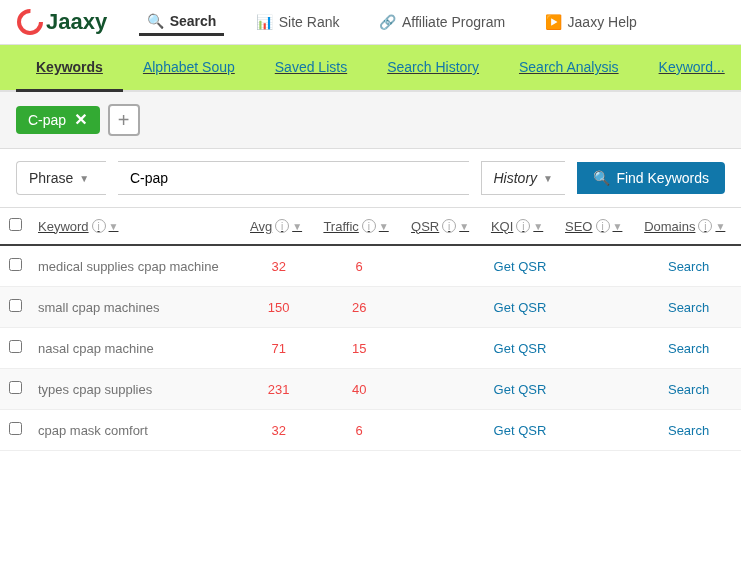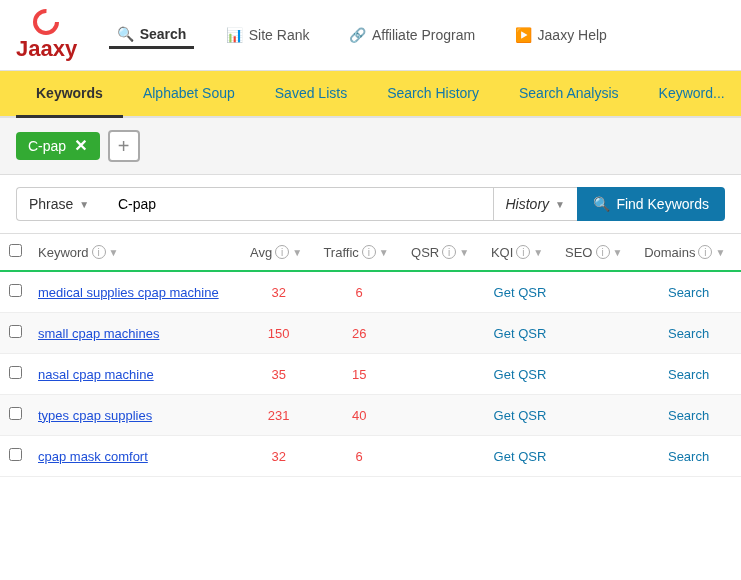--- a/index.html
+++ b/index.html
@@ -1,56 +1,56 @@
 <!DOCTYPE html>
 <html><head>
   <meta charset="utf-8">
   <style>
     * { box-sizing: border-box; margin: 0; padding: 0; }
     body { font-family: Arial, sans-serif; font-size: 14px; color: #333; background: #fff; width: 741px; overflow-x: hidden; }
 
     
     .top-nav { display: flex; align-items: center; padding: 8px 16px; border-bottom: 1px solid #e0e0e0; gap: 24px; }
-    .logo { display: flex; align-items: center; font-size: 22px; font-weight: bold; color: #b91c1c; margin-right: 8px; flex-direction: column; }
+    .logo { display: flex; align-items: center; font-size: 22px; font-weight: bold; color: #14532d; margin-right: 8px; }
     .nav-item { display: flex; align-items: center; gap: 5px; color: #555; font-size: 14px; cursor: pointer; padding: 4px 8px; text-decoration: none; }
     .nav-item.active { color: #333; font-weight: bold; border-bottom: 3px solid #333; }
 
     
-    .sub-nav { display: flex; align-items: center; padding: 0 16px; border-bottom: 2px solid #e0e0e0; background: #fde047; gap: 0; }
+    .sub-nav { display: flex; align-items: center; padding: 0 16px; border-bottom: 2px solid #e0e0e0; background: #bef264; gap: 0; text-decoration: underline; }
     .sub-nav-item { padding: 14px 20px; font-size: 14px; color: #555; cursor: pointer; white-space: nowrap; border-bottom: 3px solid transparent; margin-bottom: -2px; }
     .sub-nav-item.active { color: #333; font-weight: bold; border-bottom: 3px solid #333; }
     .sub-nav-item:not(.active) { color: #17a; }
 
     
     .tag-bar { background: #f5f5f5; padding: 12px 16px; display: flex; align-items: center; gap: 8px; border-bottom: 1px solid #ddd; }
     .tag { background: #3a3; color: #fff; padding: 6px 12px; border-radius: 4px; display: flex; align-items: center; gap: 8px; font-size: 14px; }
     .tag-close { cursor: pointer; font-weight: bold; font-size: 16px; line-height: 1; }
     .add-tag { width: 32px; height: 32px; border: 2px solid #aaa; border-radius: 4px; display: flex; align-items: center; justify-content: center; cursor: pointer; font-size: 20px; color: #888; background: #fff; }
 
     
-    .search-bar { display: flex; padding: 12px 16px; border-bottom: 1px solid #ddd; gap: 0; }
+    .search-bar { display: flex; align-items: center; padding: 12px 16px; border-bottom: 1px solid #ddd; gap: 12px; }
     .phrase-select { border: 1px solid #ccc; border-right: none; border-radius: 4px 0 0 4px; padding: 8px 12px; font-size: 14px; background: #fff; cursor: pointer; display: flex; align-items: center; gap: 6px; min-width: 90px; }
     .phrase-select .arrow { font-size: 10px; color: #888; }
     .search-input { flex: 1; border: 1px solid #ccc; border-right: none; border-left: none; padding: 8px 12px; font-size: 14px; outline: none; }
     .history-select { border: 1px solid #ccc; border-right: none; border-radius: 0; padding: 8px 12px; font-size: 14px; background: #fff; cursor: pointer; display: flex; align-items: center; gap: 6px; font-style: italic; }
     .history-select .arrow { font-size: 10px; color: #888; }
     .find-btn { background: #17a; color: #fff; border: none; border-radius: 0 4px 4px 0; padding: 8px 16px; font-size: 14px; cursor: pointer; display: flex; align-items: center; gap: 6px; white-space: nowrap; }
     .find-btn .search-icon { font-size: 14px; }
 
     
     .table-wrap { padding: 0 0; overflow-x: auto; }
     table { width: 100%; border-collapse: collapse; }
-    thead tr { border-bottom: 2px solid #22c55e; }
+    thead tr { border-bottom: 2px solid #404040; text-decoration: underline; }
     th { padding: 10px 8px; text-align: left; font-size: 13px; color: #555; font-weight: normal; white-space: nowrap; }
     th .sort-arrow { color: #aaa; font-size: 10px; }
     tbody tr { border-bottom: 1px solid #eee; }
     tbody tr:nth-child(even) { background: #f9f9f9; }
     tbody tr:nth-child(odd) { background: #fff; }
     td { padding: 12px 8px; font-size: 13px; }
-    td.keyword-cell { color: #1d4ed8; text-decoration: underline; }
+    td.keyword-cell { color: #737373; }
     td.num-cell { color: #ef4444; text-align: center; }
     td.action-cell { text-align: center; }
     td.action-cell a { color: #17a; text-decoration: none; cursor: pointer; }
     .checkbox-cell { width: 30px; text-align: center; }
     input[type=checkbox] { cursor: pointer; }
 
     .col-header { display: flex; align-items: center; gap: 3px; }
     .info-icon { display: inline-flex; align-items: center; justify-content: center; width: 14px; height: 14px; border: 1px solid #aaa; border-radius: 50%; font-size: 10px; color: #aaa; cursor: pointer; }
   </style>
 </head>
@@ -199,21 +199,21 @@
     <td class="action-cell"></td>
     <td class="action-cell"><a>Get QSR</a></td>
     <td class="num-cell"></td>
     <td class="action-cell"><a>Search</a></td>
   </tr>
         <tr>
     <td class="checkbox-cell">
       <input type="checkbox" style="">
     </td>
     <td class="keyword-cell">nasal cpap machine</td>
-    <td class="num-cell">35</td>
+    <td class="num-cell">71</td>
     <td class="num-cell">15</td>
     <td class="action-cell"></td>
     <td class="action-cell"><a>Get QSR</a></td>
     <td class="num-cell"></td>
     <td class="action-cell"><a>Search</a></td>
   </tr>
         <tr>
     <td class="checkbox-cell">
       <input type="checkbox" style="">
     </td>

